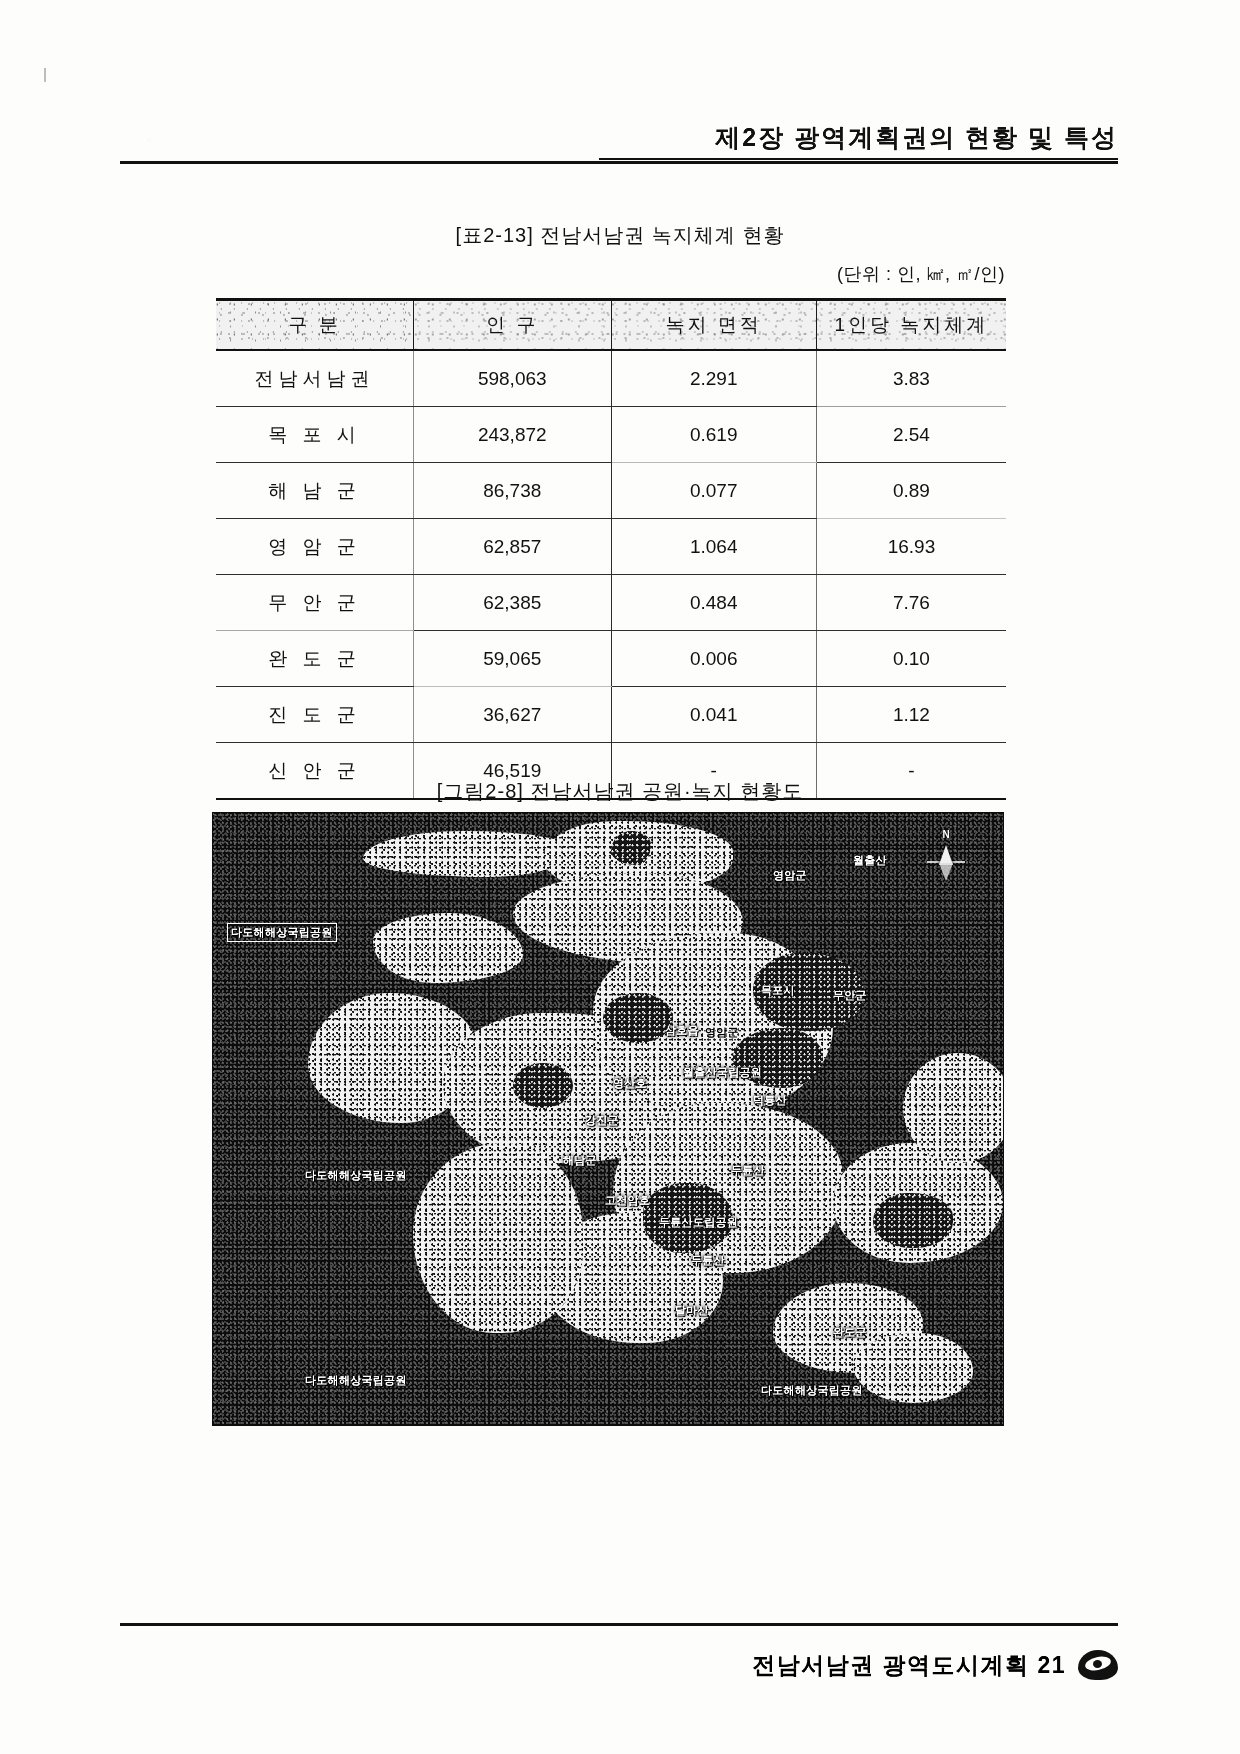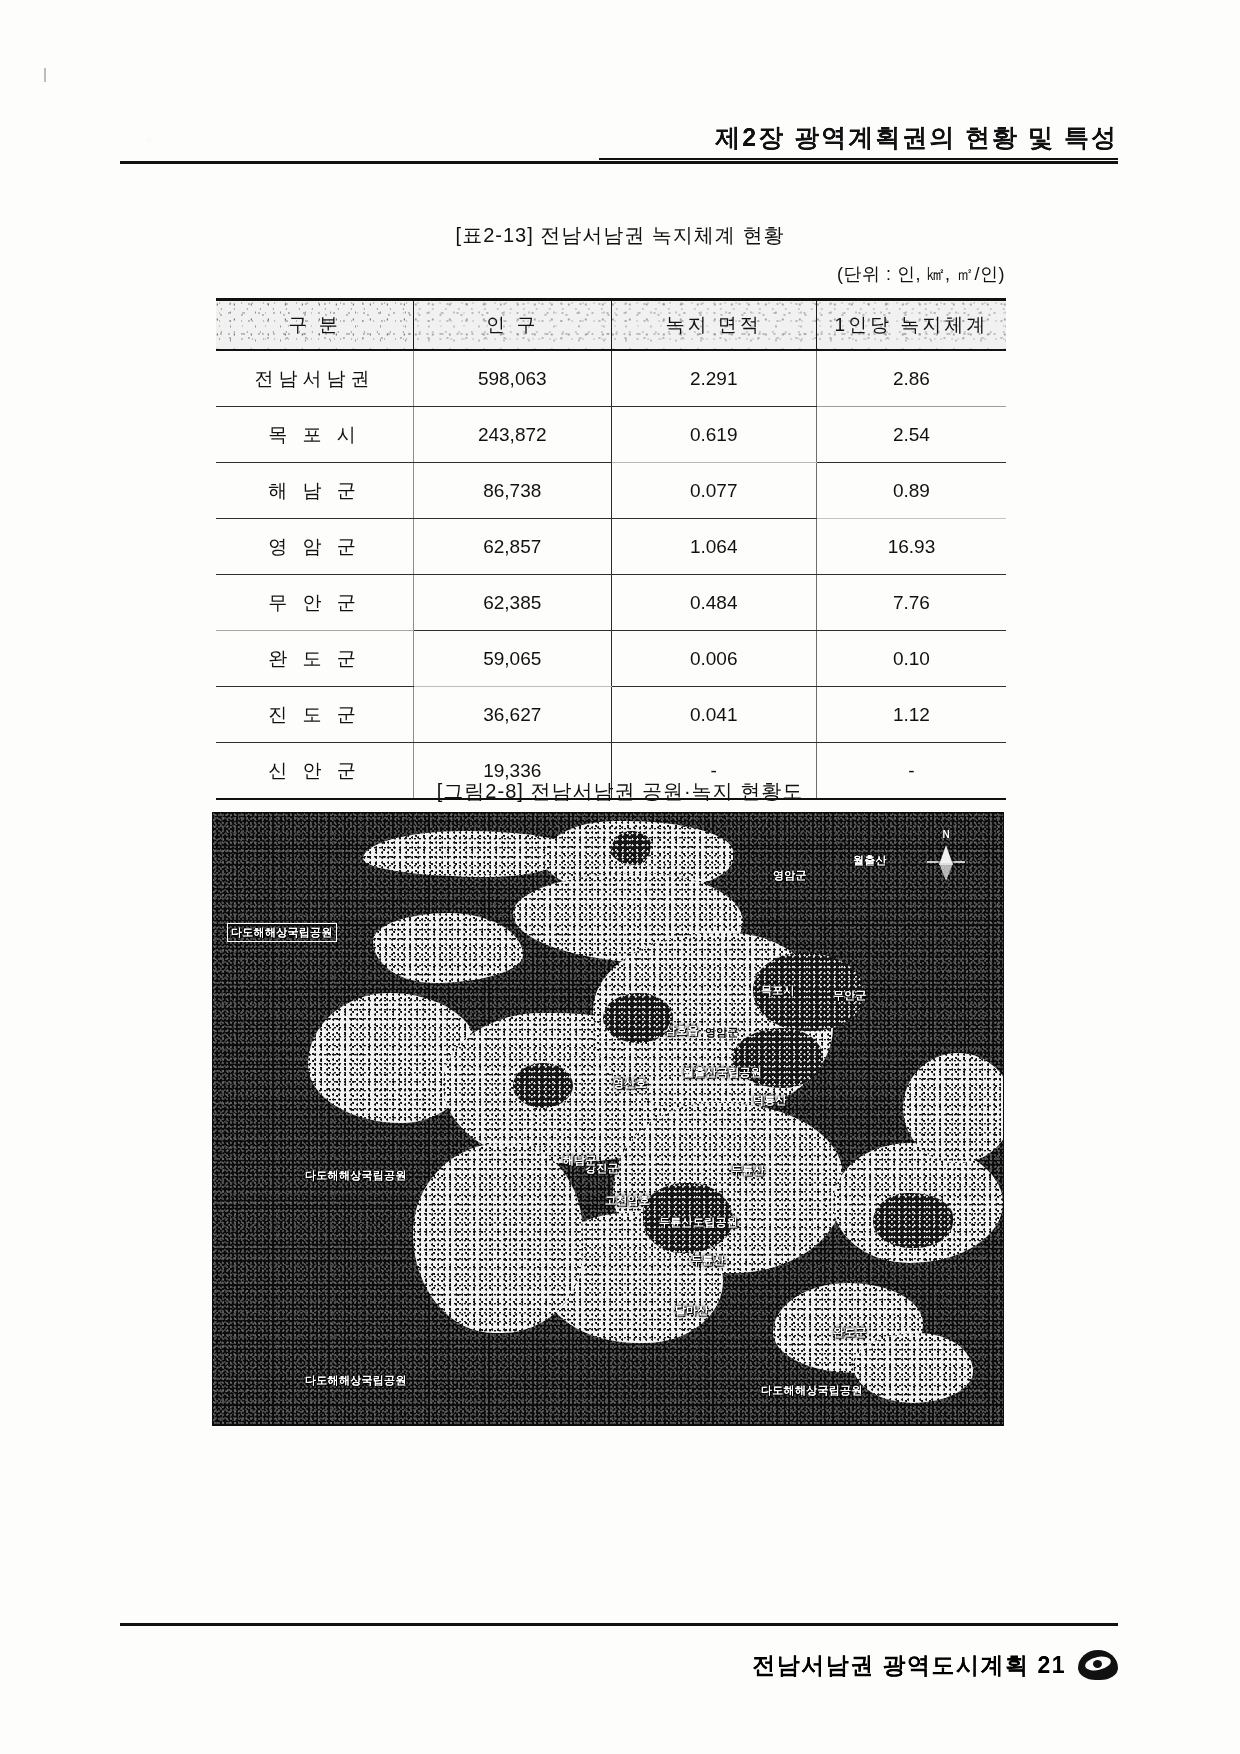--- a/index.html
+++ b/index.html
@@ -252,21 +252,21 @@
           <th>인 구</th>
           <th>녹지 면적</th>
           <th>1인당 녹지체계</th>
         </tr>
       </thead>
       <tbody>
         <tr>
           <td>전남서남권</td>
           <td class="num">598,063</td>
           <td class="num">2.291</td>
-          <td class="num">2.86</td>
+          <td class="num">3.83</td>
         </tr>
         <tr>
           <td>목 포 시</td>
           <td class="num">243,872</td>
           <td class="num">0.619</td>
           <td class="num">2.54</td>
         </tr>
         <tr>
           <td>해 남 군</td>
           <td class="num">86,738</td>
@@ -292,21 +292,21 @@
           <td class="num">0.10</td>
         </tr>
         <tr>
           <td>진 도 군</td>
           <td class="num">36,627</td>
           <td class="num">0.041</td>
           <td class="num">1.12</td>
         </tr>
         <tr>
           <td>신 안 군</td>
-          <td class="num">19,336</td>
+          <td class="num">46,519</td>
           <td class="num">-</td>
           <td class="num">-</td>
         </tr>
       </tbody>
     </table>
   </div>
 
   <div class="fig-caption">[그림2-8] 전남서남권 공원·녹지 현황도</div>
 
   <div class="fig-frame">
@@ -340,21 +340,21 @@
       <div class="lbl" style="left:640px;top:40px;">월출산</div>
       <div class="lbl" style="left:560px;top:55px;">영암군</div>
       <div class="lbl boxed" style="left:14px;top:110px;">다도해해상국립공원</div>
       <div class="lbl" style="left:548px;top:170px;">목포시</div>
       <div class="lbl" style="left:620px;top:175px;">무안군</div>
       <div class="lbl dark" style="left:492px;top:212px;">영암군</div>
       <div class="lbl" style="left:452px;top:210px;">삼호읍</div>
       <div class="lbl" style="left:470px;top:252px;">월출산국립공원</div>
       <div class="lbl" style="left:400px;top:263px;">영산호</div>
       <div class="lbl" style="left:540px;top:280px;">덕룡산</div>
-      <div class="lbl" style="left:372px;top:300px;margin-top:48px;">강진군</div>
+      <div class="lbl" style="left:372px;top:300px;">강진군</div>
       <div class="lbl" style="left:350px;top:340px;">해남군</div>
       <div class="lbl" style="left:518px;top:350px;">두륜산</div>
       <div class="lbl" style="left:392px;top:380px;">고천암호</div>
       <div class="lbl" style="left:446px;top:402px;">두륜산도립공원</div>
       <div class="lbl" style="left:478px;top:440px;">두륜산</div>
       <div class="lbl" style="left:462px;top:490px;">달마산</div>
       <div class="lbl" style="left:620px;top:512px;">완도군</div>
       <div class="lbl" style="left:92px;top:355px;">다도해해상국립공원</div>
       <div class="lbl" style="left:92px;top:560px;">다도해해상국립공원</div>
       <div class="lbl" style="left:548px;top:570px;">다도해해상국립공원</div>

